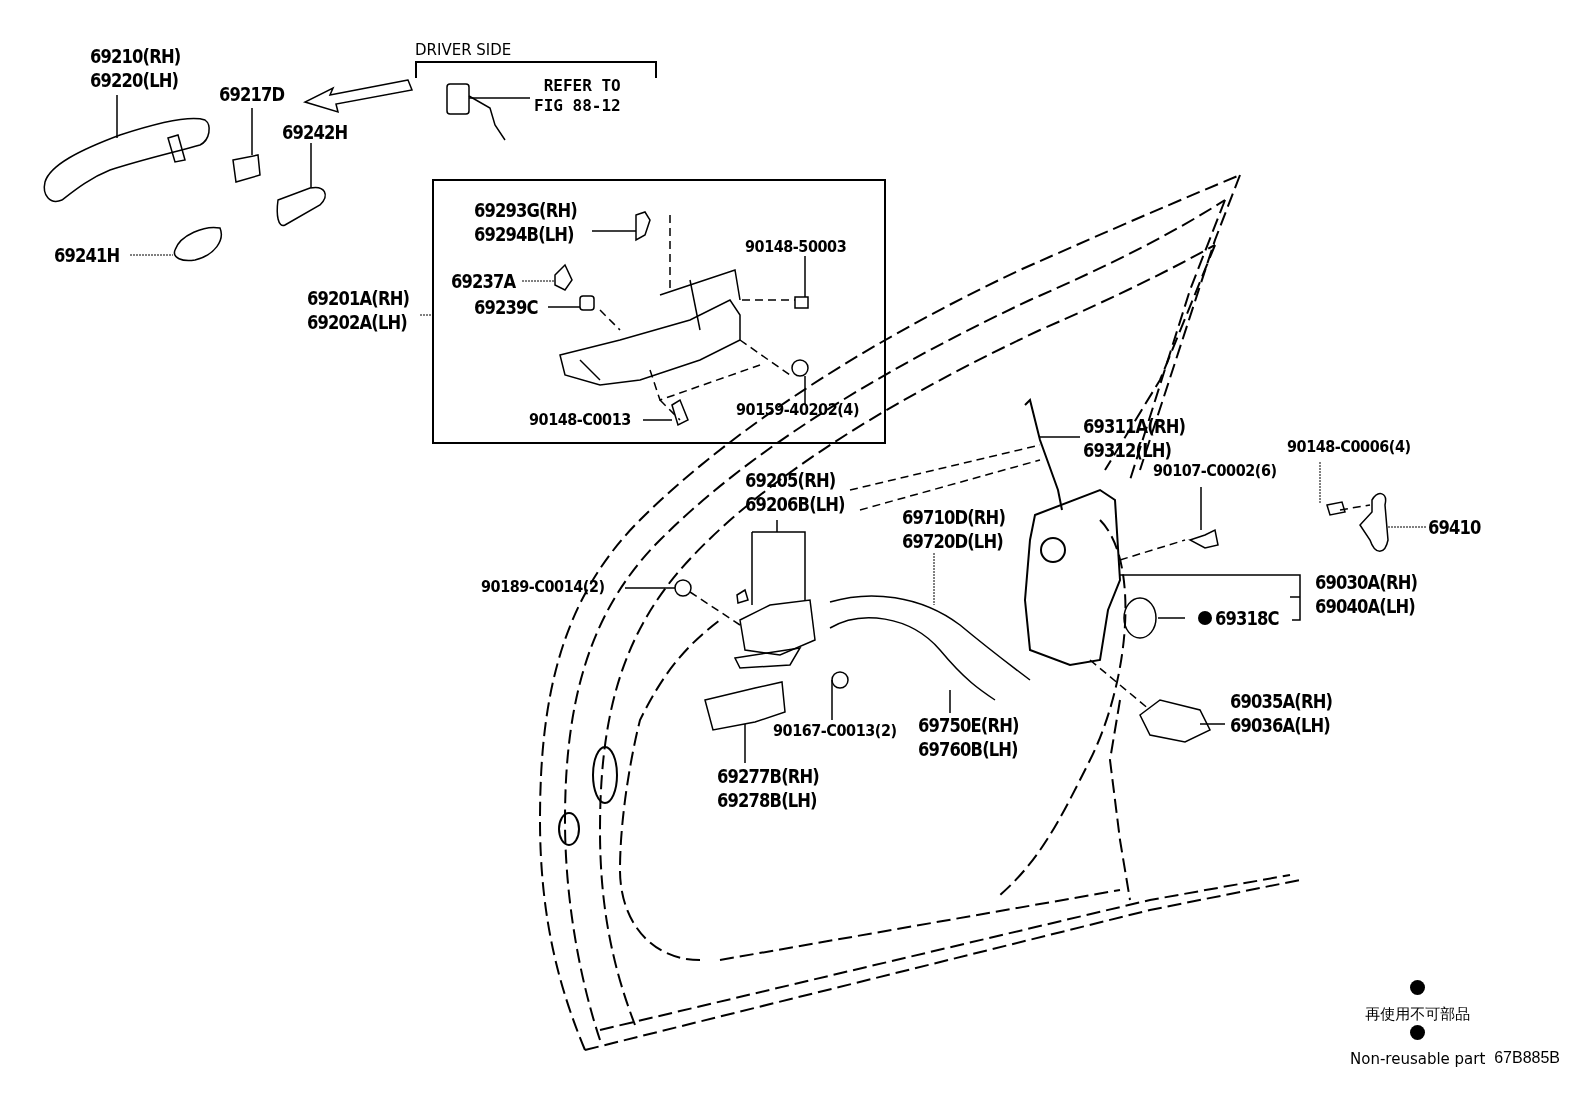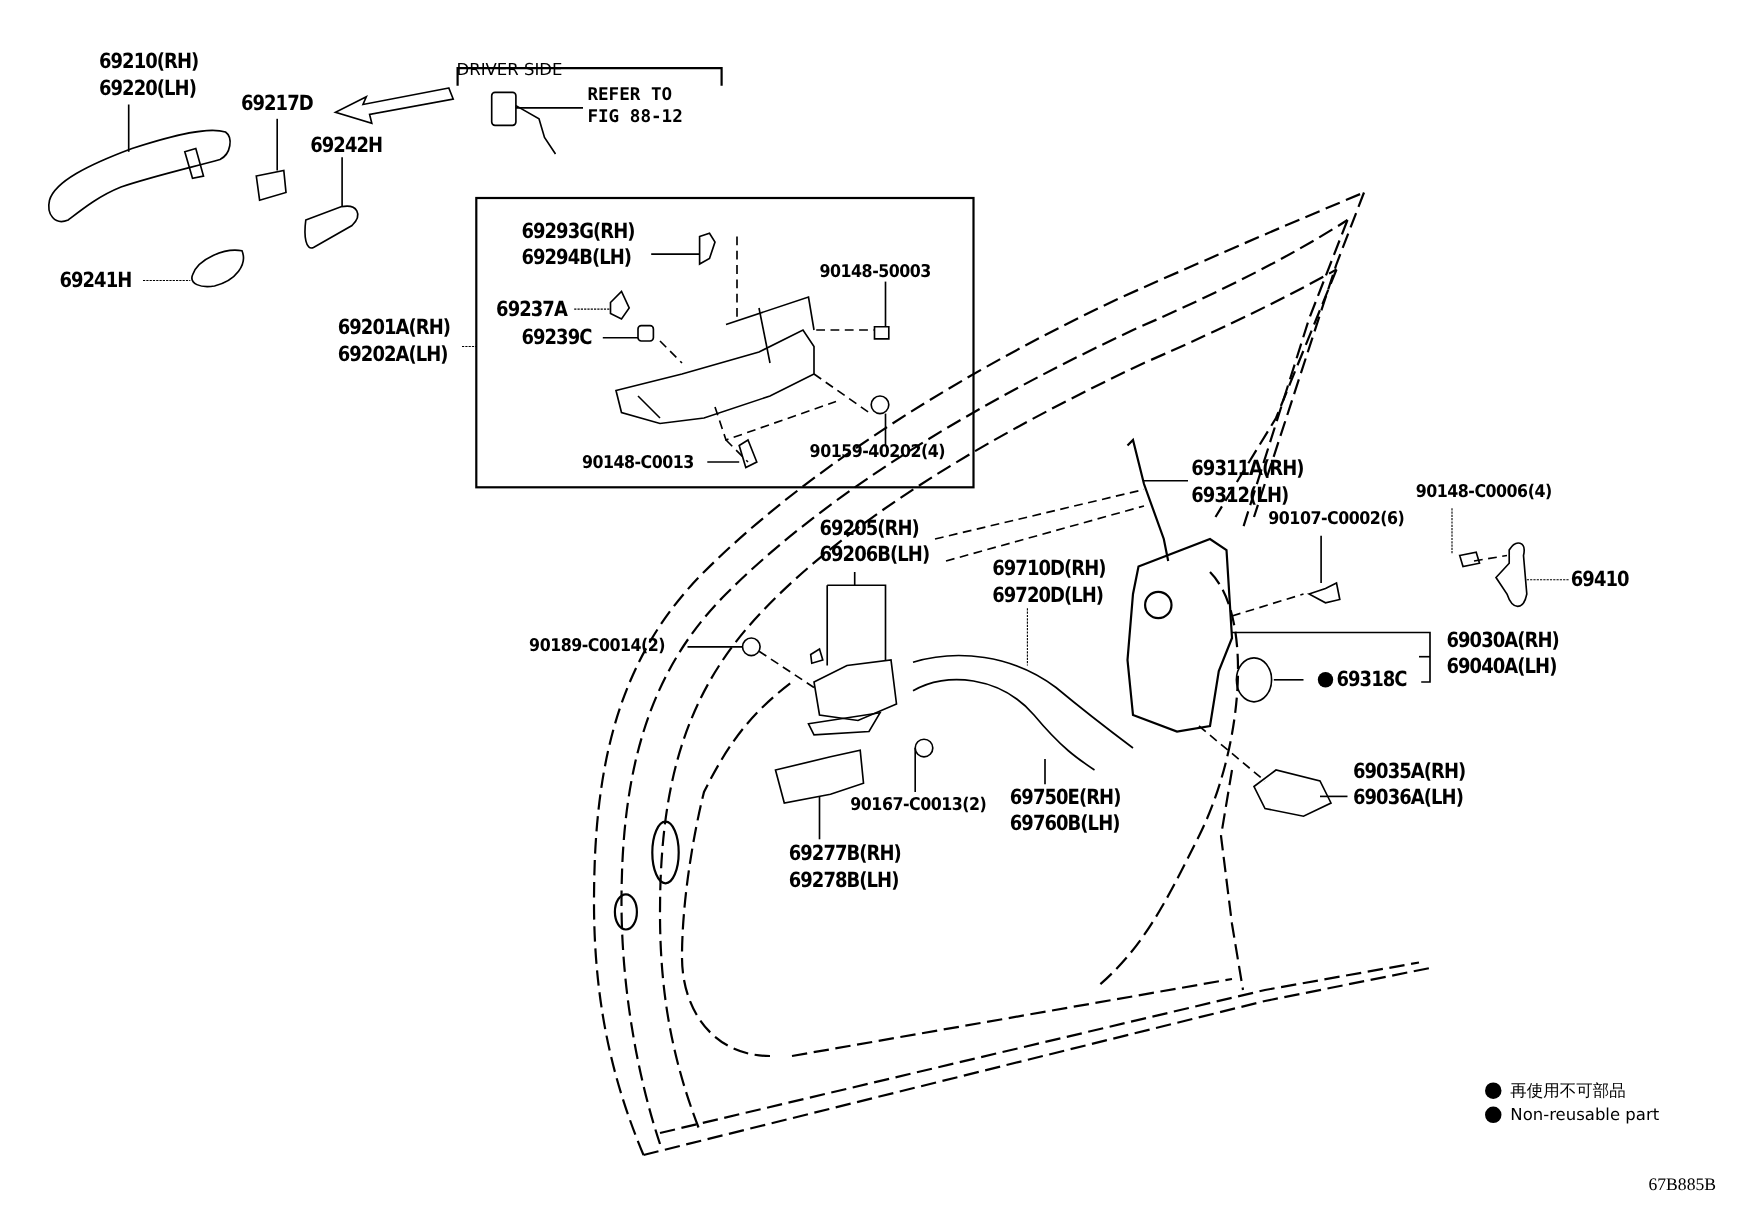--- a/index.html
+++ b/index.html
@@ -1,26 +1,26 @@
 <!DOCTYPE html>
 <html><head>
 <meta charset="utf-8">
 <style>
   html, body { margin: 0; padding: 0; background: #ffffff; }
   body { width: 1592px; height: 1099px; position: relative; overflow: hidden; font-family: "DejaVu Sans Condensed", "DejaVu Sans", sans-serif; color: #000; }
   svg#drawing { position: absolute; left: 0; top: 0; }
   .lbl { position: absolute; font-family: "DejaVu Sans", sans-serif; font-weight: bold; font-size: 19px; line-height: 24px; letter-spacing: -1px; transform: scaleX(0.86); transform-origin: left top; white-space: nowrap; color: #000; }
   .lbl.small { font-size: 16px; line-height: 20px; letter-spacing: -0.5px; transform: scaleX(0.9); }
   .lbl.plain { font-weight: normal; font-size: 15px; letter-spacing: 0; transform: none; }
-  .lbl.mono { font-family: "DejaVu Sans Mono", monospace; font-size: 16px; letter-spacing: 0; transform: none; }
+  .lbl.mono { font-family: "DejaVu Sans Mono", monospace; font-size: 16px; letter-spacing: 0; transform: none; text-align: right; }
   .line2 { display: block; }
   .legend { position: absolute; font-family: "DejaVu Sans", sans-serif; font-size: 15px; line-height: 22px; }
-  .legend .row { display: flex; align-items: center; gap: 8px; }
+  .legend .row { display: flex; align-items: center; gap: 8px; flex-direction: column; }
   .dot { display: inline-block; width: 15px; height: 15px; border-radius: 50%; background: #000; }
-  .code { position: absolute; right: 32px; bottom: 12px; font-family: Liberation Serif, serif; font-size: 16px; }
+  .code { position: absolute; right: 32px; bottom: 32px; font-family: Liberation Sans, sans-serif; font-size: 16px; }
 </style>
 </head>
 <body>
 
 <svg id="drawing" width="1592" height="1099" viewBox="0 0 1592 1099" xmlns="http://www.w3.org/2000/svg">
   <g fill="none" stroke="#000" stroke-width="2">
 
     <g stroke-dasharray="14 6" stroke-width="2">
       <path d="M585,1050 C560,990 540,920 540,820 C540,700 560,600 640,520 C720,440 850,350 1020,270 C1110,230 1180,200 1240,175"></path>
       <path d="M600,1040 C580,980 565,900 565,820 C565,700 590,610 660,540 C740,460 860,380 1030,300 C1110,265 1170,235 1225,200"></path>
@@ -156,21 +156,21 @@
 <div class="lbl" style="left:219px;top:82px;">
   <span>69217D</span>
 </div>
 <div class="lbl" style="left:282px;top:120px;">
   <span>69242H</span>
 </div>
 <div class="lbl" style="left:54px;top:243px;">
   <span>69241H</span>
 </div>
 
-<div class="lbl plain" style="left:415px;top:38px;margin-top:13px;">DRIVER SIDE</div>
+<div class="lbl plain" style="left:415px;top:38px;">DRIVER SIDE</div>
 <div class="lbl mono" style="left:534px;top:76px;font-weight:bold;line-height:20px;">
   <span class="line2">REFER TO</span>
   <span class="line2">FIG 88-12</span>
 </div>
 
 <div class="lbl" style="left:474px;top:198px;">
   <span class="line2">69293G(RH)</span>
   <span class="line2">69294B(LH)</span>
 </div>
 <div class="lbl" style="left:451px;top:269px;">

